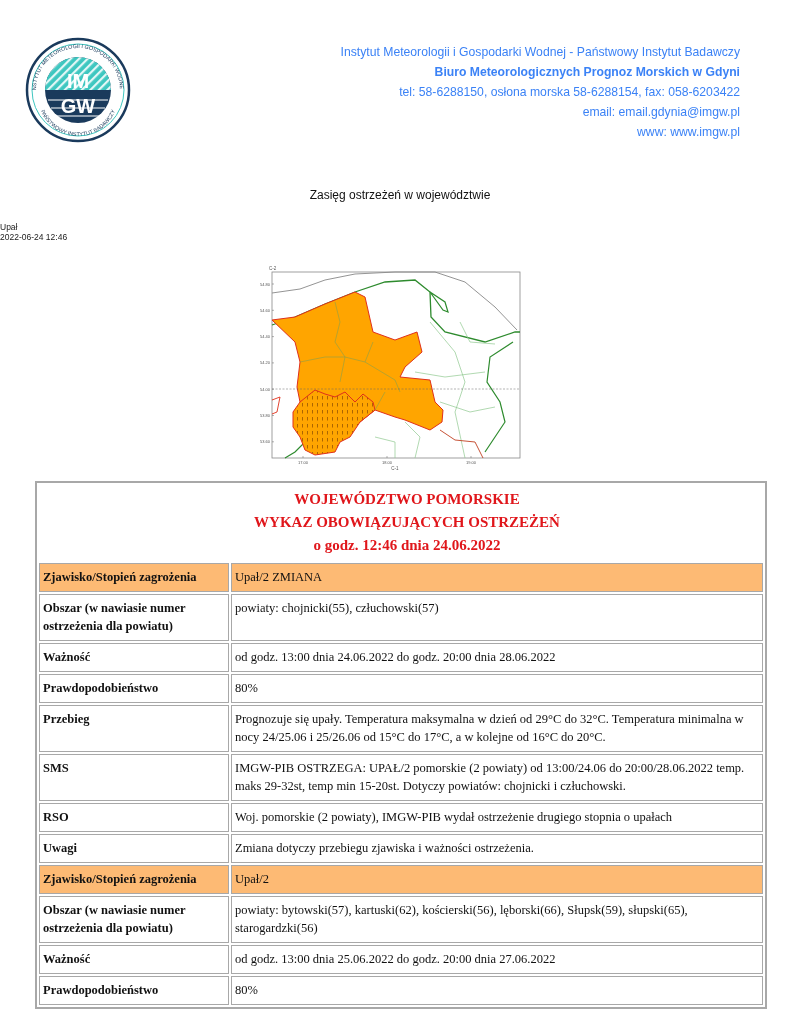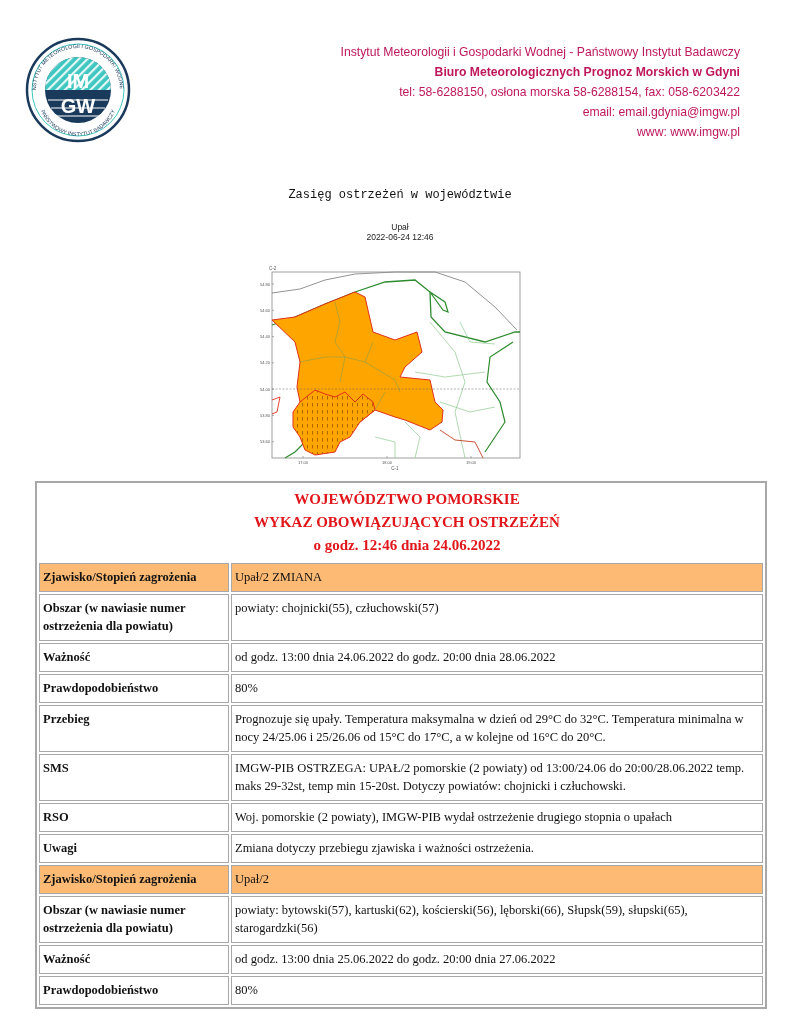--- a/index.html
+++ b/index.html
@@ -1,21 +1,21 @@
 <!DOCTYPE html>
 <html><head>
 <meta charset="utf-8">
 <style>
   html, body { margin:0; padding:0; background:#ffffff; }
   body { width:800px; height:1035px; position:relative; overflow:hidden; font-family:"Liberation Sans", sans-serif; }
   .logo { position:absolute; left:24px; top:36px; width:108px; height:108px; }
-  .header { position:absolute; right:60px; top:42px; text-align:right; color:#be185d; font-size:12.2px; line-height:20px; font-family:"Liberation Sans", sans-serif; }
+  .header { position:absolute; right:60px; top:42px; text-align:right; color:#3b82f6; font-size:12.2px; line-height:20px; font-family:"Liberation Sans", sans-serif; }
   .header .bold { font-weight:bold; }
-  .section-title { position:absolute; left:0; width:800px; top:188px; text-align:center; font-size:12px; color:#111;font-family:Liberation Mono, monospace; }
-  .map-title { position:absolute; left:0; width:800px; top:222px; text-align:center; font-size:8.5px; color:#222; line-height:10px; }
+  .section-title { position:absolute; left:0; width:800px; top:188px; text-align:center; font-size:12px; color:#111; }
+  .map-title { position:absolute; left:0; width:800px; top:222px; text-align:left; font-size:8.5px; color:#222; line-height:10px; }
   .map { position:absolute; left:255px; top:262px; width:280px; height:212px; }
   .warn-box { position:absolute; left:35px; top:481px; width:732px; border:2px solid #a8a8a8; box-sizing:border-box; }
   .warn-head { text-align:center; color:#e0161b; font-family:"Liberation Serif", serif; font-weight:bold; font-size:15px; line-height:23px; padding:5px 0 4px 12px; }
   table.wt { width:100%; border-collapse:separate; border-spacing:2px; font-family:"Liberation Serif", serif; font-size:12.5px; color:#111; }
   table.wt td { border:1px solid #a8a8a8; padding:4px 3px 5px 3px; vertical-align:top; line-height:18px; }
   table.wt td.lab { width:182px; font-weight:bold; }
   table.wt tr.orange td { background:#fdba74; }
 </style>
 </head>
 <body>

